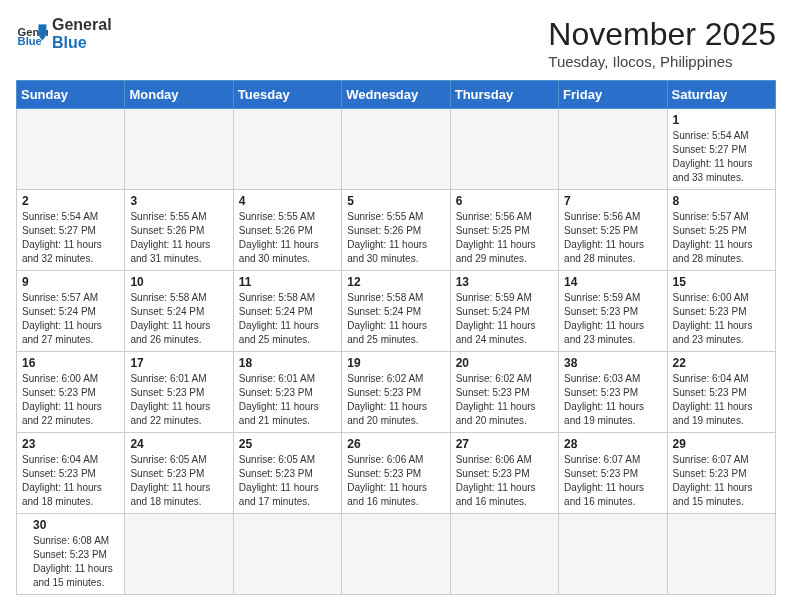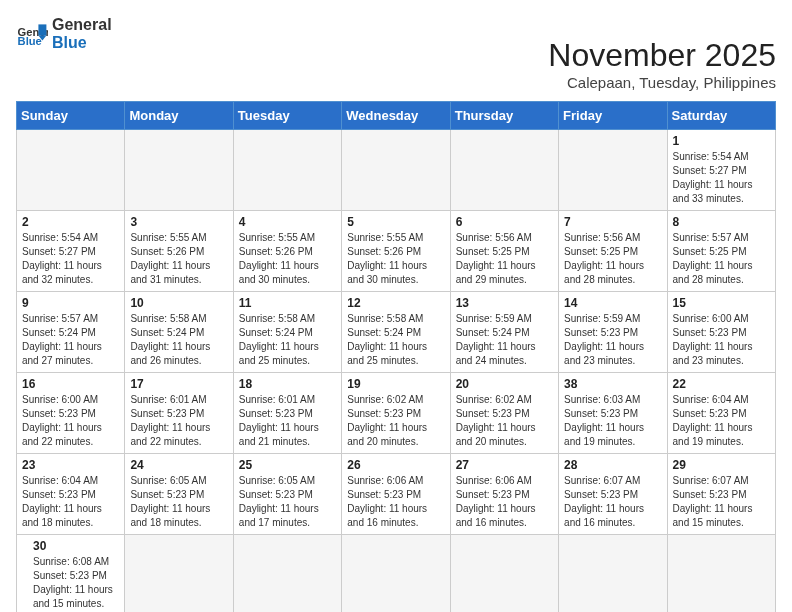--- a/index.html
+++ b/index.html
@@ -19,22 +19,21 @@
     .logo {
       display: flex;
       align-items: center;
       gap: 4px;
     }
     .logo-icon {
       width: 32px;
       height: 32px;
     }
     .title-block {
-      text-align: right;
-      margin-top: 21px;
+      text-align: left;
     }
     .month-title {
       font-size: 32px;
       font-weight: normal;
       color: #222;
     }
     .location-title {
       font-size: 15px;
       color: #444;
     }
@@ -92,21 +91,21 @@
       <polygon points="28,22 38,22 33,28" fill="#1a6fba"></polygon>
       <text x="2" y="34" font-size="14" font-family="Arial" fill="#1a6fba" font-weight="bold">Blue</text>
     </svg>
     <div style="display:flex;flex-direction:column;line-height:1.1;">
       <span style="font-size:16px;font-weight:bold;color:#333;">General</span>
       <span style="font-size:16px;font-weight:bold;color:#1a6fba;">Blue</span>
     </div>
   </div>
   <div class="title-block">
     <div class="month-title">November 2025</div>
-    <div class="location-title">Calepaan, Tuesday, Philippines</div>
+    <div class="location-title">Tuesday, Ilocos, Philippines</div>
   </div>
 </div>
 
 <table class="calendar">
   <thead>
     <tr>
         <th>Sunday</th>
         <th>Monday</th>
         <th>Tuesday</th>
         <th>Wednesday</th>

